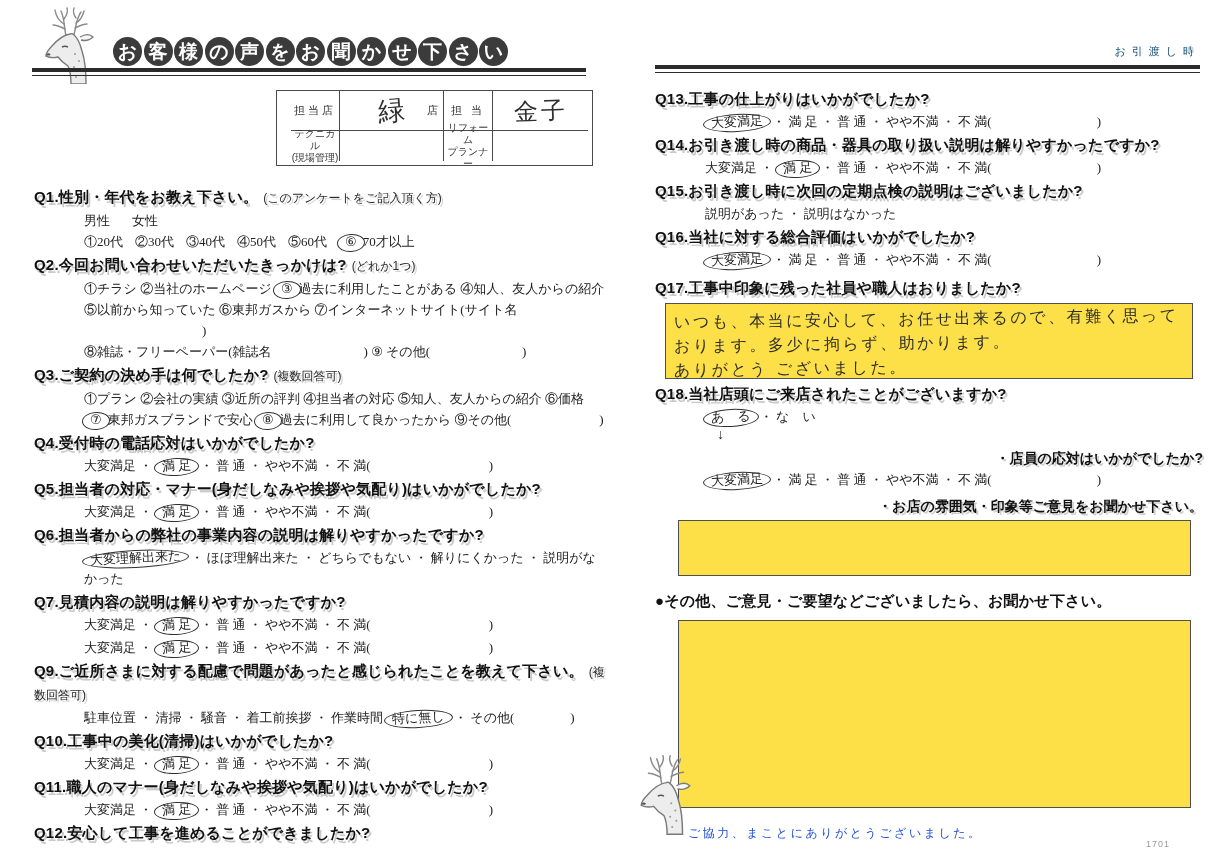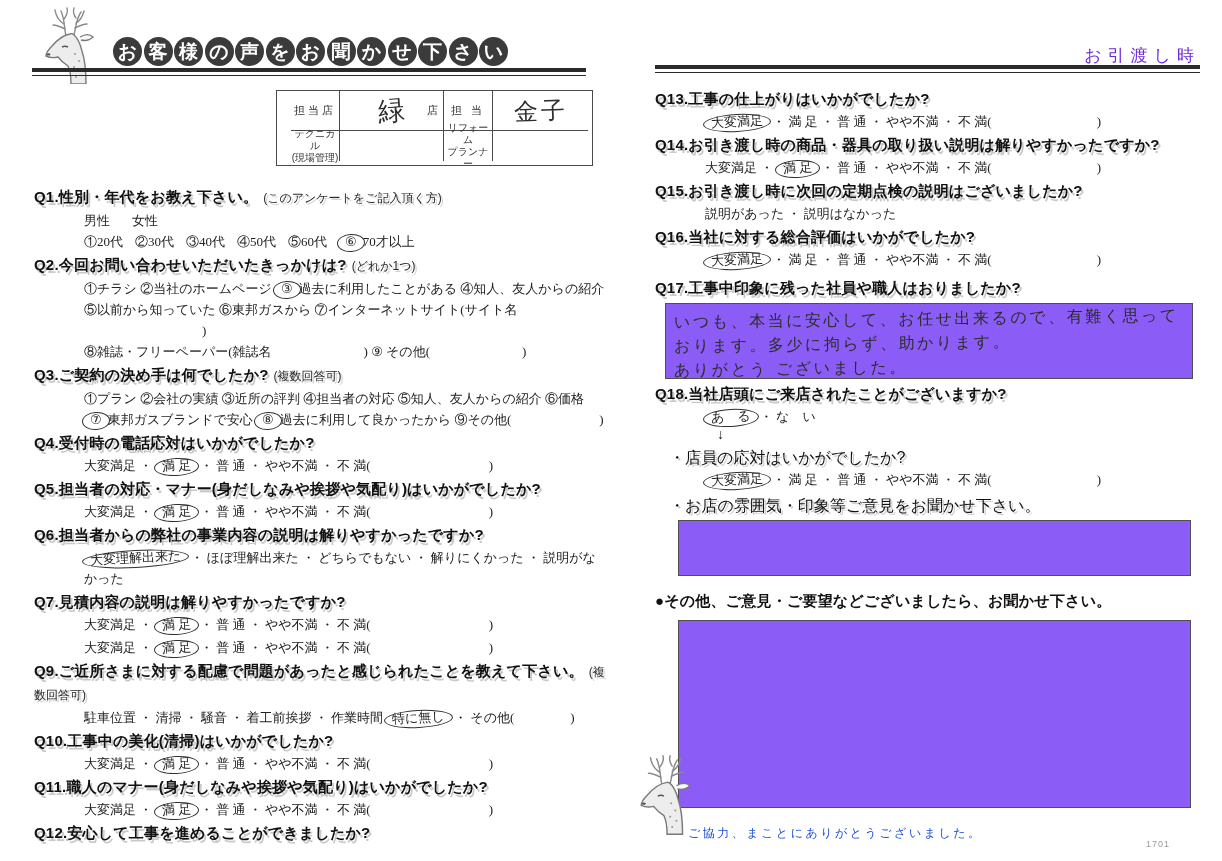--- a/index.html
+++ b/index.html
@@ -10,21 +10,21 @@
   .deer{position:absolute;}
   .deer-top{left:32px;top:6px;width:74px;height:78px;}
   .deer-bottom{left:634px;top:748px;width:62px;height:92px;}
   .title-row{position:absolute;left:113px;top:37px;display:flex;gap:1.5px;}
   .tchar{width:29px;height:29px;background:#3b3b3b;color:#fff;border-radius:50%;
          display:flex;align-items:center;justify-content:center;font-size:19px;font-weight:bold;}
   .rule{position:absolute;border-top:4px solid #2b2b2b;border-bottom:1.5px solid #2b2b2b;height:2.5px;}
   .rule-left{left:32px;top:68px;width:554px;}
   .rule-right{left:655px;top:65px;width:545px;}
   .right-label{position:absolute;left:1060px;top:44px;width:140px;text-align:right;
-               font-size:17px;letter-spacing:6px;color:#6d28d9;}
+               font-size:11px;letter-spacing:6px;color:#0c4a6e;}
 
   
   .staff-table{position:absolute;left:276px;top:90px;width:301px;height:74px;
                border:1.5px solid #4a4a4a;display:grid;
                grid-template-columns:49px 104px 49px 95px;grid-template-rows:40px 30px;padding-left:14px;}
   .staff-table .cell{border-right:1px solid #4a4a4a;border-bottom:1px solid #4a4a4a;
                display:flex;align-items:center;justify-content:center;position:relative;}
   .staff-table .cell.last-col{border-right:none;}
   .staff-table .cell.last-row{border-bottom:none;}
   .tbl-label{font-size:11px;letter-spacing:3px;color:#333;}
@@ -40,24 +40,24 @@
   .col-right{left:655px;top:88px;width:548px;}
   .q{margin-bottom:2px;}
   .q-head{line-height:22px;margin-bottom:1px;}
   .q-label{font-weight:bold;font-size:15px;color:#111;text-shadow:2px 2.5px 0 #c9c9c9;letter-spacing:0.2px;}
   .q-note{font-size:12px;color:#2a2a2a;text-shadow:2px 2px 0 #d2d2d2;margin-left:5px;}
   .opt-line{font-family:"Liberation Serif","DejaVu Serif",serif;font-size:13px;color:#222;
             margin-left:50px;line-height:21px;}
   .gap{display:inline-block;height:1px;}
   .circled{display:inline-block;border:1.6px solid #2f2f2f;border-radius:50%;
            padding:0 7px 1px;margin:0 -2px;transform:rotate(-3deg);line-height:1.15;}
-  .sub-label{font-weight:normal;font-size:16px;color:#111;text-shadow:2px 2px 0 #cfcfcf;
-             margin:6px 0 1px 14px;line-height:20px;}
+  .sub-label{font-weight:bold;font-size:14px;color:#111;text-shadow:2px 2px 0 #cfcfcf;
+             margin:6px 0 1px 14px;line-height:20px;text-align:right;}
   .down-arrow{margin-left:62px;font-size:14px;line-height:15px;color:#222;font-weight:bold;}
-  .answer-box{border:1.3px solid #4f4f4f;background:#8b5cf6;margin:4px 0 4px 23px;width:513px;
+  .answer-box{border:1.3px solid #4f4f4f;background:#fde047;margin:4px 0 4px 23px;width:513px;
               box-sizing:border-box;padding:3px 8px;}
   .q-q17{margin-top:7px;}
   .q-q17 .q-note{display:block;margin-left:14px;line-height:19px;}
   .q-q17 .answer-box{height:76px;margin-left:10px;width:528px;}
   .q-q18 .answer-box{height:56px;}
   .q-other{margin-top:14px;}
   .q-other .q-label{text-shadow:none;}
   .q-other .answer-box{height:188px;margin-top:8px;}
   .hand-line{font-family:"DejaVu Serif",serif;font-size:16px;letter-spacing:2.5px;color:#2d2d2d;
              line-height:24px;transform:rotate(-0.8deg);}

